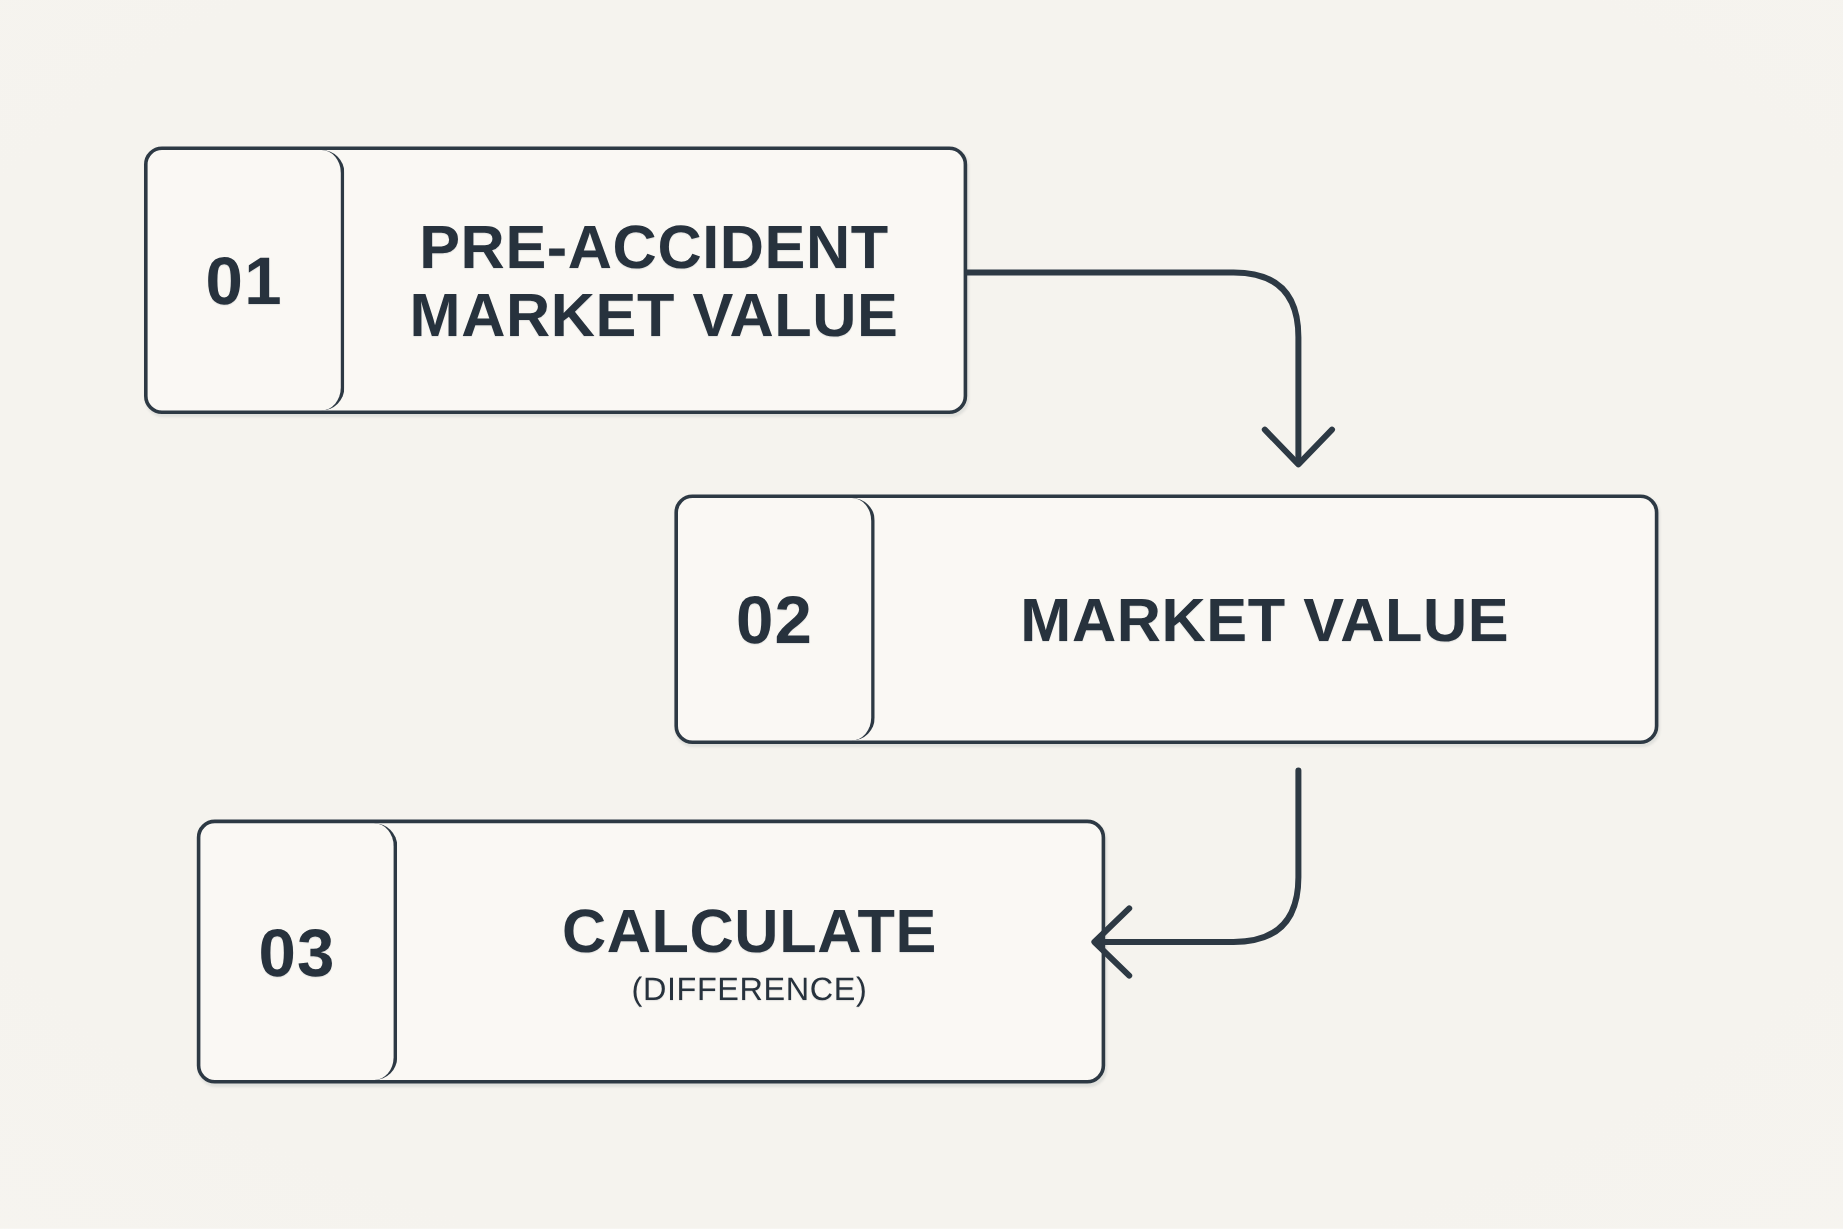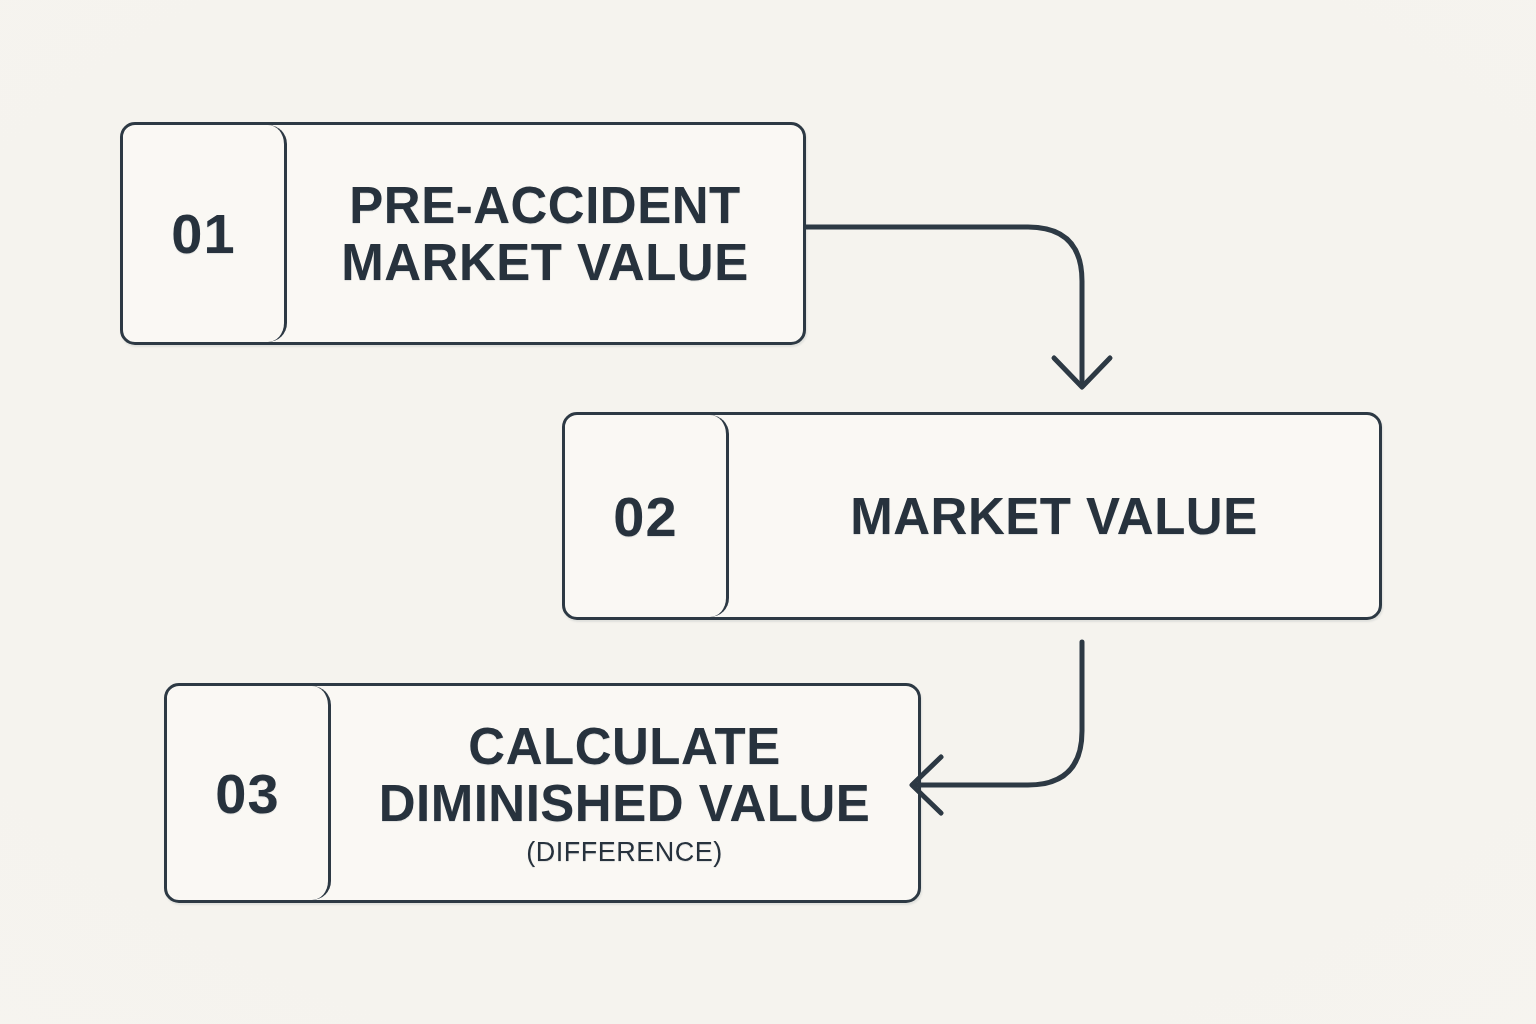--- a/index.html
+++ b/index.html
@@ -103,21 +103,20 @@
     <div class="num">02</div>
     <div class="content">
       <div class="line">MARKET VALUE</div>
     </div>
   </div>
 
   <div class="box box3">
     <div class="num">03</div>
     <div class="content">
       <div class="line">CALCULATE</div>
-      <div class="line">DIMINISHED VALUE</div>
       <div class="note">(DIFFERENCE)</div>
     </div>
   </div>
 
   <svg class="connectors" viewBox="0 0 1536 1024">
     <g>
       <path d="M 806 227 H 1028 Q 1082 227 1082 281 V 382"></path>
       <path d="M 1054 358 L 1082 387 L 1110 358"></path>
     </g>
     <g>

